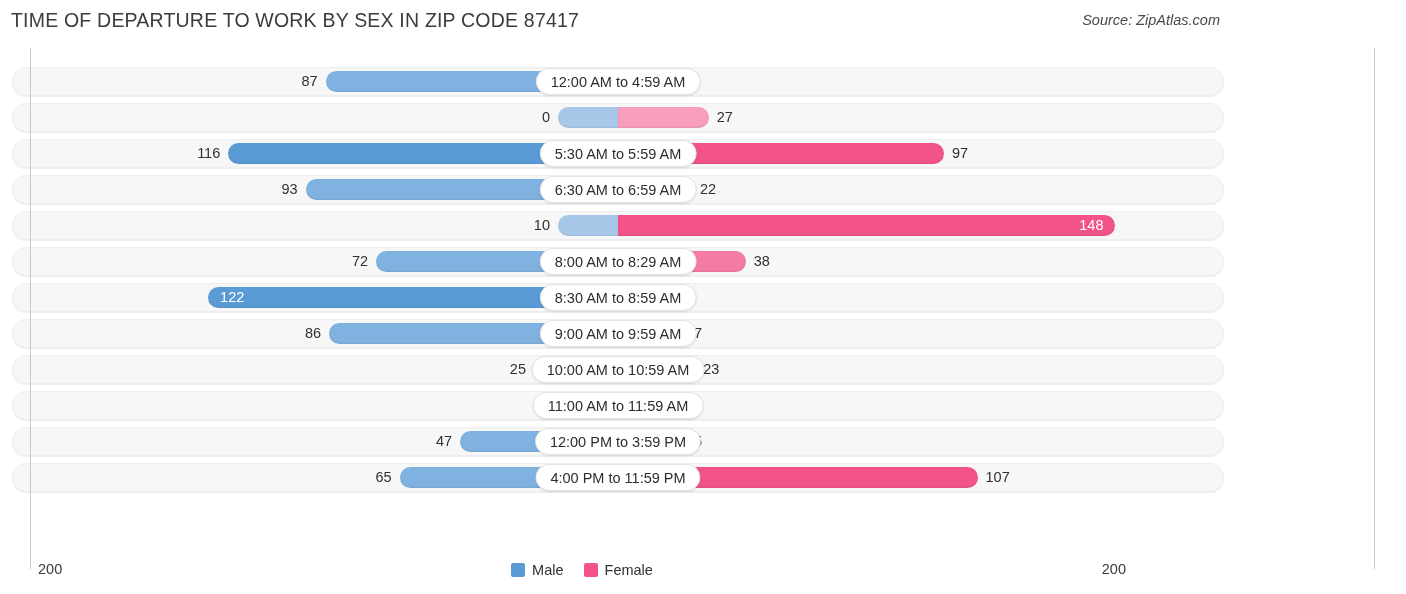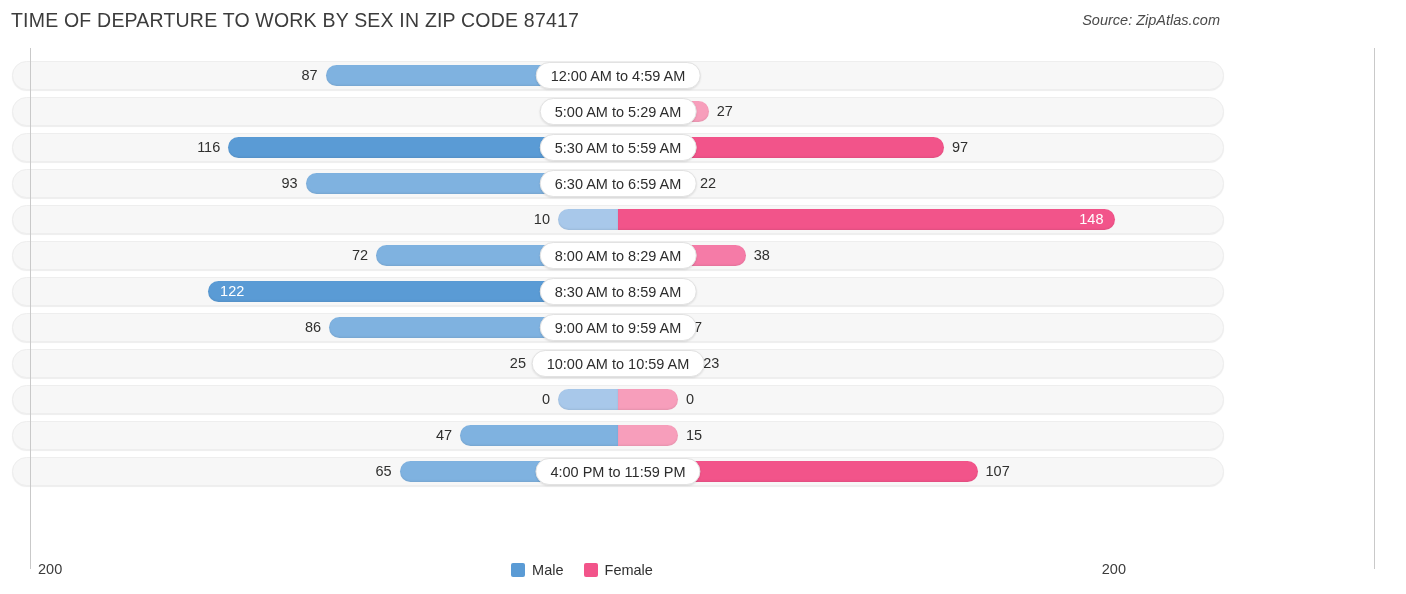--- a/index.html
+++ b/index.html
@@ -61,21 +61,21 @@
     width: 1px;
     height: 505px;
     background: #c9c9c9;
     z-index: 5;
   }
   .axis-left  { left: 30px; }
   .axis-right { left: 1374px; }
 
   .rows {
     position: absolute;
-    top: 10px; left: 0;
+    top: 16px; left: 0;
     width: 1236px;
   }
 
   .row {
     position: relative;
     height: 36px;
     margin-bottom: 0;
   }
 
   .track {
@@ -226,21 +226,20 @@
           <div class="val val-out-male" style="right: calc(50% + 300.32px);">87</div>
           <div class="val val-out-female" style="left: calc(50% + 68px);">0</div>
           <div class="center-pill">12:00 AM to 4:59 AM</div>
         </div>
         <div class="row">
           <div class="track"></div>
           <div class="bar bar-male" style="width: 60px; background: rgb(168, 200, 234);"></div>
           <div class="bar bar-female" style="width: 90.72px; background: rgb(247, 158, 187);"></div>
           <div class="val val-out-male" style="right: calc(50% + 68px);">0</div>
           <div class="val val-out-female" style="left: calc(50% + 98.72px);">27</div>
-          <div class="center-pill">5:00 AM to 5:29 AM</div>
         </div>
         <div class="row">
           <div class="track"></div>
           <div class="bar bar-male" style="width: 389.76px; background: rgb(90, 155, 213);"></div>
           <div class="bar bar-female" style="width: 325.92px; background: rgb(242, 84, 138);"></div>
           <div class="val val-out-male" style="right: calc(50% + 397.76px); margin-left: 12px;">116</div>
           <div class="val val-out-female" style="left: calc(50% + 333.92px);">97</div>
           <div class="center-pill">5:30 AM to 5:59 AM</div>
         </div>
         <div class="row">
@@ -289,27 +288,29 @@
           <div class="val val-out-male" style="right: calc(50% + 92px);">25</div>
           <div class="val val-out-female" style="left: calc(50% + 85.28px);">23</div>
           <div class="center-pill">10:00 AM to 10:59 AM</div>
         </div>
         <div class="row">
           <div class="track"></div>
           <div class="bar bar-male" style="width: 60px; background: rgb(168, 200, 234);"></div>
           <div class="bar bar-female" style="width: 60px; background: rgb(247, 158, 187);"></div>
           <div class="val val-out-male" style="right: calc(50% + 68px);">0</div>
           <div class="val val-out-female" style="left: calc(50% + 68px);">0</div>
+          <div class="center-pill">11:00 AM to 11:59 AM</div>
         </div>
         <div class="row">
           <div class="track"></div>
           <div class="bar bar-male" style="width: 157.92px; background: rgb(127, 178, 224);"></div>
           <div class="bar bar-female" style="width: 60px; background: rgb(247, 158, 187);"></div>
           <div class="val val-out-male" style="right: calc(50% + 165.92px);">47</div>
           <div class="val val-out-female" style="left: calc(50% + 68px);">15</div>
+          <div class="center-pill">12:00 PM to 3:59 PM</div>
         </div>
         <div class="row">
           <div class="track"></div>
           <div class="bar bar-male" style="width: 218.4px; background: rgb(127, 178, 224);"></div>
           <div class="bar bar-female" style="width: 359.52px; background: rgb(242, 84, 138);"></div>
           <div class="val val-out-male" style="right: calc(50% + 226.4px);">65</div>
           <div class="val val-out-female" style="left: calc(50% + 367.52px);">107</div>
           <div class="center-pill">4:00 PM to 11:59 PM</div>
         </div>
       </div>

